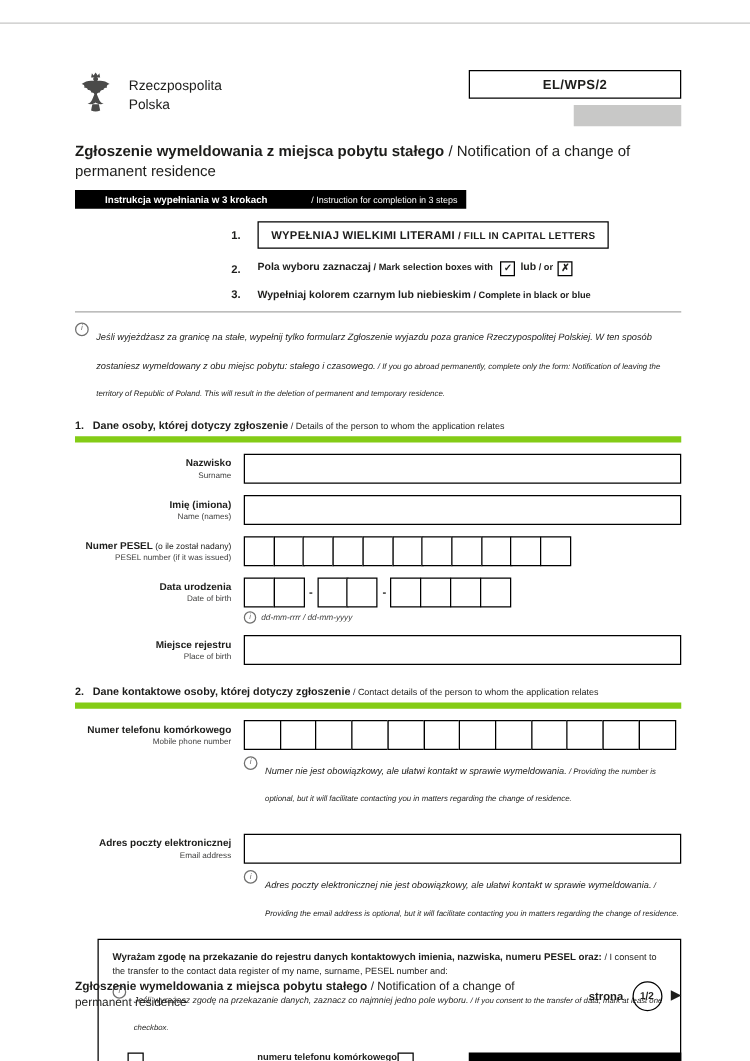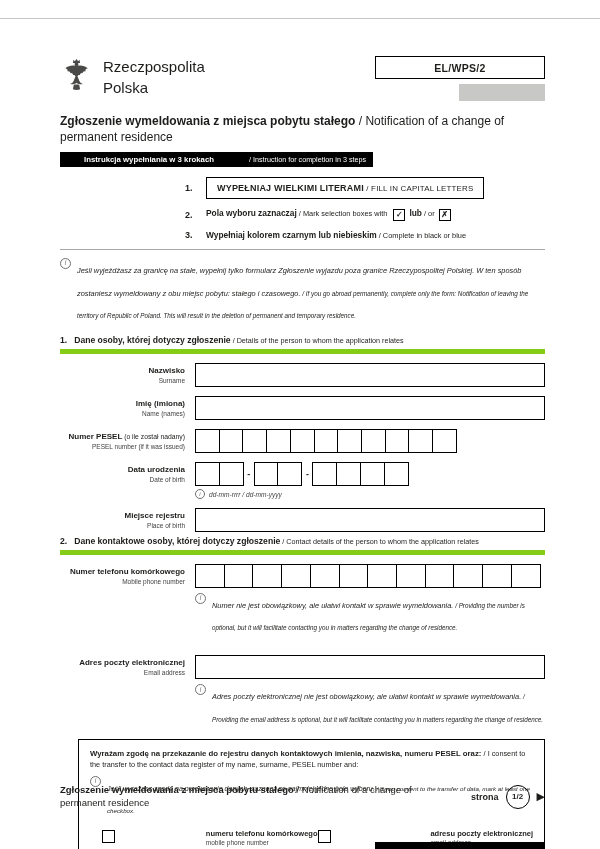--- a/index.html
+++ b/index.html
@@ -4,42 +4,42 @@
 <style>
   html,body{margin:0;padding:0;background:#fff;}
   body{width:600px;height:849px;font-family:"Liberation Sans",sans-serif;color:#1d1d1b;position:relative;}
   .page{position:relative;width:600px;height:849px;overflow:hidden;background:#fff;}
   .topline{position:absolute;top:18px;left:0;width:600px;height:1px;background:#c6c6c5;}
   .content{position:absolute;top:0;left:0;width:600px;padding:56px 55px 0 60px;box-sizing:border-box;}
 
   
   .hdr{display:flex;justify-content:space-between;align-items:flex-start;}
   .hdr-left{display:flex;align-items:center;gap:10px;}
-  .country{font-size:15px;line-height:1.4;}
+  .country{font-size:11px;line-height:1.4;}
   .hdr-right{width:170px;}
   .code-box{border:1.4px solid #000;height:21px;display:flex;align-items:center;justify-content:center;font-weight:bold;font-size:10.5px;letter-spacing:.3px;}
   .gray-box{margin-top:5px;margin-left:auto;width:86px;height:17px;background:#c8c8c7;}
 
   
   .title{margin-top:13px;font-size:12px;line-height:1.3;width:462px;}
   .title b{font-weight:bold;}
   .t-en{font-weight:normal;}
 
   
   .insbar{display:inline-block;margin-top:7px;background:#000;color:#fff;font-size:7.8px;padding:3px 7px 3px 4px;}
   .insbar b{font-weight:bold;padding-left:20px;}
   .insbar span{font-size:7.2px;margin-left:33px;}
 
   
   .steps{margin-top:10px;margin-left:125px;}
   .step{display:flex;align-items:center;margin-bottom:9px;font-size:8.4px;}
   .stepnum{width:21px;font-weight:bold;font-size:9px;flex:0 0 auto;}
   .capbox{border:1.4px solid #000;padding:5px 10px;font-size:9px;letter-spacing:.2px;}
   .capbox b{font-weight:bold;}
-  .s-en{font-size:.88em;font-weight:normal;margin-top:40px;}
+  .s-en{font-size:.88em;font-weight:bold;margin-top:40px;}
   .steptext b{font-weight:bold;}
   .cb{display:inline-flex;width:10px;height:10px;border:1.2px solid #000;align-items:center;justify-content:center;font-size:8px;font-weight:bold;margin:0 4px;vertical-align:-1px;line-height:1;}
 
   .hr{height:1px;background:#a8a8a7;margin-top:6px;}
 
   
   .note{display:flex;gap:6px;margin-top:7px;font-style:italic;}
   .info-i{flex:0 0 auto;width:9px;height:9px;border:1px solid #6f6f6e;border-radius:50%;color:#6f6f6e;font-size:6.5px;display:flex;align-items:center;justify-content:center;margin-top:1px;font-style:italic;line-height:1;}
   .notetext{display:block;line-height:1.4;}
   .n-pl{font-size:7.4px;}
@@ -241,21 +241,21 @@
     <div class="frow">
       <div class="flabel">
         <div class="f-pl">Miejsce rejestru</div>
         <div class="f-en">Place of birth</div>
       </div>
       <div class="fin">
           <div class="textbox"></div>
         </div>
     </div>
 
-    <div class="sec" style="margin-top:4px;">
+    <div class="sec" style="margin-top:16px;">
       <b class="secnum">2.</b><b>Dane kontaktowe osoby, której dotyczy zgłoszenie</b><span class="sec-en"> / Contact details of the person to whom the application relates</span>
     </div>
 
     <div class="frow">
       <div class="flabel">
         <div class="f-pl">Numer telefonu komórkowego</div>
         <div class="f-en">Mobile phone number</div>
       </div>
       <div class="fin">
           <div class="cells cells-lg">

